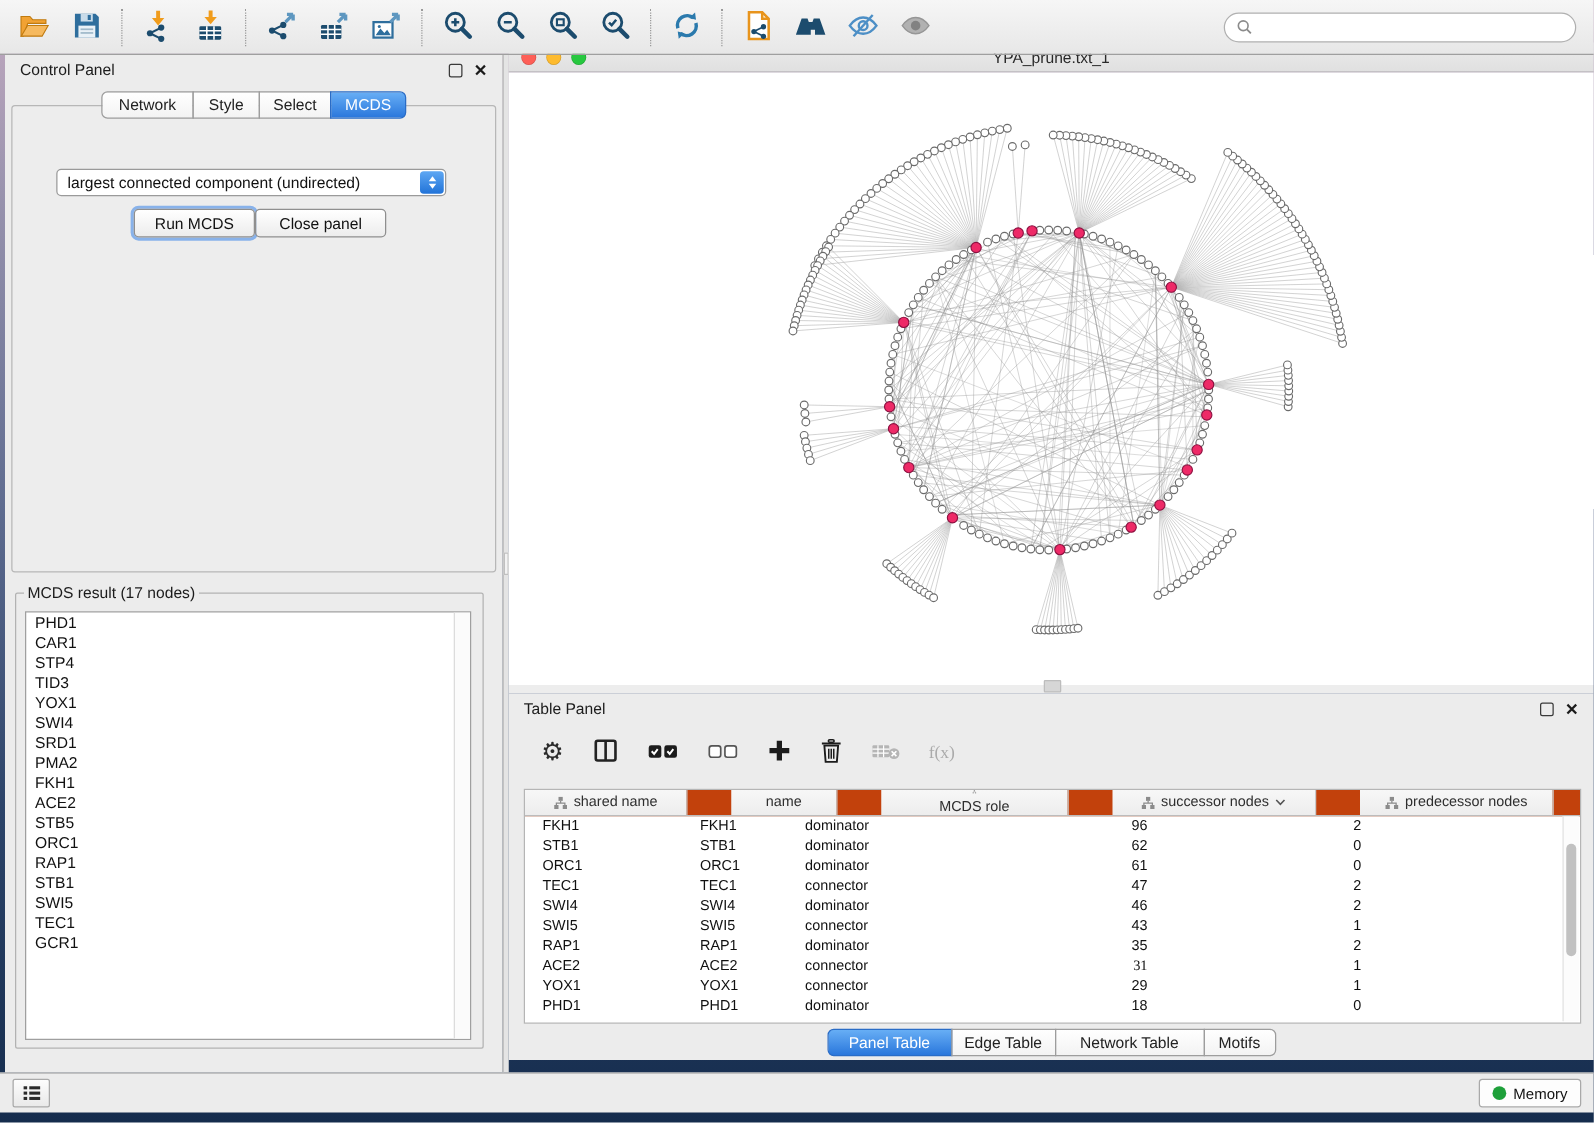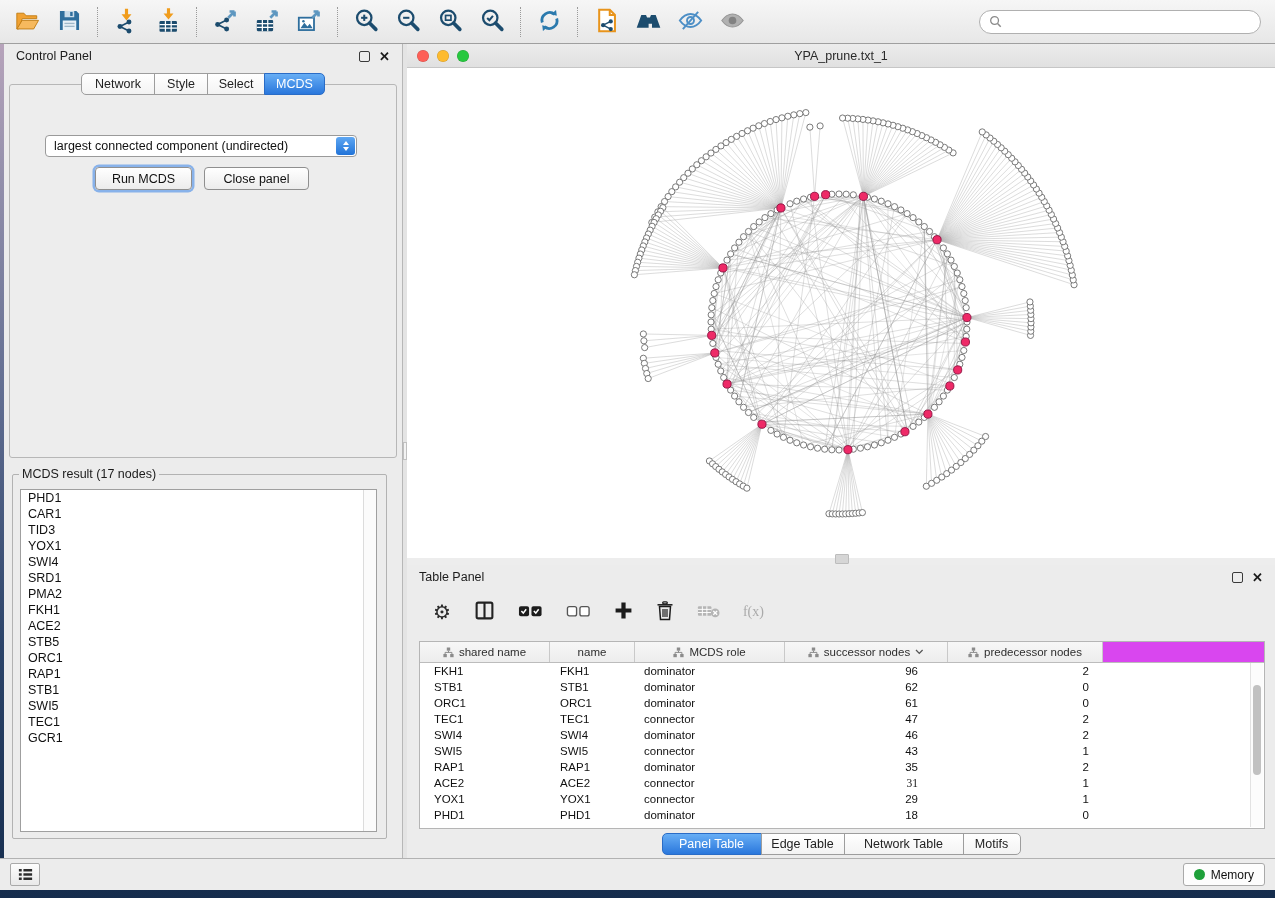--- a/index.html
+++ b/index.html
@@ -39,51 +39,51 @@
   .criterion-select{position:absolute;top:50px;left:35px;width:312px;height:22px;box-sizing:border-box;
     border:1px solid #9a9a9a;border-radius:4px;background:#fff;display:flex;align-items:center;}
   .criterion-select .sel-text{flex:1;font-size:12.5px;color:#111;padding-left:8px;white-space:nowrap;}
   .stepper{width:19px;align-self:stretch;border-radius:3px;margin:1px;background:linear-gradient(#5ea7f3,#2173d8);
     display:flex;flex-direction:column;align-items:center;justify-content:center;gap:2px;}
   .tri-up{width:0;height:0;border-left:3.5px solid transparent;border-right:3.5px solid transparent;border-bottom:4.5px solid #fff;}
   .tri-down{width:0;height:0;border-left:3.5px solid transparent;border-right:3.5px solid transparent;border-top:4.5px solid #fff;}
   .btn-row{position:absolute;top:82px;left:0;width:100%;height:24px;}
   .mac-btn{position:absolute;height:23px;box-sizing:border-box;border:1px solid #8f8f8f;border-radius:4px;
     background:linear-gradient(#ffffff,#ececec);font-size:12.5px;font-family:"Liberation Sans",sans-serif;color:#111;}
-  .mac-btn.focused{box-shadow:0 0 0 2.5px rgba(118,167,233,.85);}
+  .mac-btn.focused{box-shadow:0 0 0 2.5px rgba(118,167,233,.85);margin-left:12px;}
   .result-fieldset{position:absolute;left:8px;top:423px;width:375px;height:372px;box-sizing:border-box;
     border:1px solid #b2b2b2;border-radius:2px;margin:0;padding:0;background:#ececec;}
   .result-fieldset legend{font-size:12.5px;color:#1b1b1b;margin-left:6px;padding:0 3px;}
   .result-list{position:absolute;left:7px;right:9px;top:8px;bottom:6px;background:#fff;border:1px solid #9f9f9f;
     overflow:hidden;}
   .result-item{font-size:12.5px;color:#111;line-height:16px;padding-left:7px;}
   .result-scrolltrack{position:absolute;top:0;bottom:0;right:0;width:12px;background:#fbfbfb;border-left:1px solid #dcdcdc;}
   
   .v-split{position:absolute;left:402px;top:44px;width:5px;height:814px;background:#e4e4e4;border-left:1px solid #b7b7b7;box-sizing:border-box;}
   .v-handle{position:absolute;left:0;top:398px;width:4px;height:18px;background:#f3f3f3;border:1px solid #c0c0c0;box-sizing:border-box;}
-  .right-col{position:absolute;left:407px;top:44px;width:868px;height:814px;}
+  .right-col{position:absolute;left:407px;top:34px;width:868px;height:814px;}
   .h-split{position:absolute;left:0;top:514px;width:100%;height:7px;background:#ededed;}
   .h-handle{position:absolute;left:50%;top:-4px;margin-left:-6px;width:12px;height:8px;background:#d6d6d6;border:1px solid #bdbdbd;border-radius:1px;}
   
   .net-titlebar{position:absolute;left:0;top:0;width:100%;height:24px;box-sizing:border-box;
     background:linear-gradient(#ececec,#e0e0e0);border-bottom:1px solid #c6c6c6;display:flex;align-items:center;padding:0 10px;}
   .tl{width:12px;height:12px;border-radius:50%;margin-right:8px;box-shadow:inset 0 0 0 .5px rgba(0,0,0,.18);}
   .tl.red{background:#fe5f57}.tl.yellow{background:#febb2e}.tl.green{background:#27c83f}
   .net-title{position:absolute;left:0;width:100%;text-align:center;font-size:12.5px;color:#2a2a2a;pointer-events:none;}
   .net-canvas{position:absolute;left:0;top:24px;width:868px;height:490px;background:#fff;}
   .net-canvas svg{display:block;}
   
   .table-panel{position:absolute;left:0;top:521px;width:100%;height:293px;background:#ececec;}
   .table-toolbar{position:absolute;left:0;top:22px;width:100%;height:50px;display:flex;align-items:center;
     padding-left:26px;gap:23px;box-sizing:border-box;}
   .ttbtn{display:flex;align-items:center;justify-content:center;background:none;border:none;padding:0;height:26px;}
   .ttbtn .uni{font-size:20px;color:#2b2b2b;line-height:1;}
   .ttbtn .fx{font-family:"Liberation Serif",serif;font-size:14px;color:#aaa;}
   .table-wrap{position:absolute;left:12px;top:76px;width:846px;height:188px;background:#fff;border:1px solid #b5b5b5;box-sizing:border-box;overflow:hidden;}
-  .t-header{display:flex;height:20px;border-bottom:1px solid #bcbcbc;background:#d946ef;}
+  .t-header{display:flex;height:20px;border-bottom:1px solid #bcbcbc;background:#c2410c;gap:35px;}
   .t-hcell{box-sizing:border-box;height:20px;background:linear-gradient(#f7f7f7,#ededed);border-right:1px solid #c9c9c9;
     display:flex;align-items:center;justify-content:center;gap:5px;font-size:11.5px;color:#2e2e2e;}
   .t-row{display:flex;height:16px;align-items:center;}
   .t-cell{box-sizing:border-box;font-size:11.5px;color:#111;white-space:nowrap;overflow:hidden;}
   .t-scrollbar{position:absolute;top:21px;bottom:1px;right:1px;width:12px;background:#fcfcfc;border-left:1px solid #e2e2e2;}
   .t-thumb{position:absolute;left:1.5px;width:8px;top:22px;height:90px;background:#c1c1c1;border-radius:5px;}
   .bottom-tabs{position:absolute;left:0;top:268px;width:100%;display:flex;justify-content:center;}
   
   .statusbar{position:absolute;left:0;top:858px;width:100%;height:32px;box-sizing:border-box;
     background:#ececec;border-top:1px solid #b2b2b2;display:flex;align-items:center;padding:0 10px;}
@@ -284,20 +284,21 @@
       <div class="btn-row">
         <button class="mac-btn focused" style="left:85px;width:97px">Run MCDS</button>
         <button class="mac-btn" style="left:194px;width:105px">Close panel</button>
       </div>
     </div>
     <fieldset class="result-fieldset">
       <legend>MCDS result (17 nodes)</legend>
       <div class="result-list" id="result-list">
         <div class="result-item">PHD1</div>
           <div class="result-item">CAR1</div>
+          <div class="result-item">STP4</div>
           <div class="result-item">TID3</div>
           <div class="result-item">YOX1</div>
           <div class="result-item">SWI4</div>
           <div class="result-item">SRD1</div>
           <div class="result-item">PMA2</div>
           <div class="result-item">FKH1</div>
           <div class="result-item">ACE2</div>
           <div class="result-item">STB5</div>
           <div class="result-item">ORC1</div>
           <div class="result-item">RAP1</div>
@@ -1059,21 +1060,21 @@
                   <rect x="0.4" y="7" width="3.4" height="3.2"></rect>
                   <rect x="7.2" y="7" width="3.4" height="3.2"></rect>
                 </g>
                 <path d="M5.5 3.7v1.7M2.1 7V5.4h6.8V7" stroke="#8b8b8b" fill="none"></path>
               </svg>
               <span>shared name</span>
             </div>
             <div class="t-hcell" style="width: 85px;">
               <span>name</span>
             </div>
-            <div class="t-hcell" style="width: 150px;">
+            <div class="t-hcell" style="width: 150px; flex-direction: column;">
               <svg width="11" height="11" viewBox="0 0 11 11">
                 <g fill="#8b8b8b">
                   <rect x="3.8" y="0.5" width="3.4" height="3.2"></rect>
                   <rect x="0.4" y="7" width="3.4" height="3.2"></rect>
                   <rect x="7.2" y="7" width="3.4" height="3.2"></rect>
                 </g>
                 <path d="M5.5 3.7v1.7M2.1 7V5.4h6.8V7" stroke="#8b8b8b" fill="none"></path>
               </svg>
               <span>MCDS role</span>
             </div>

